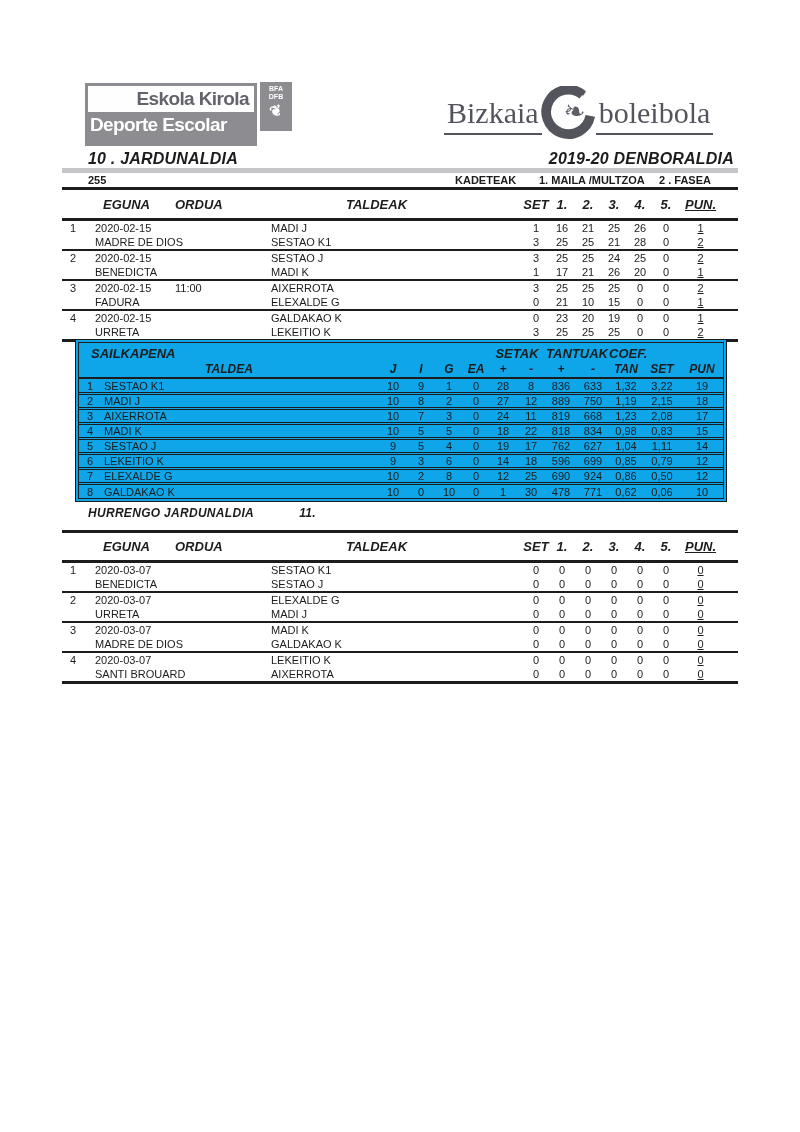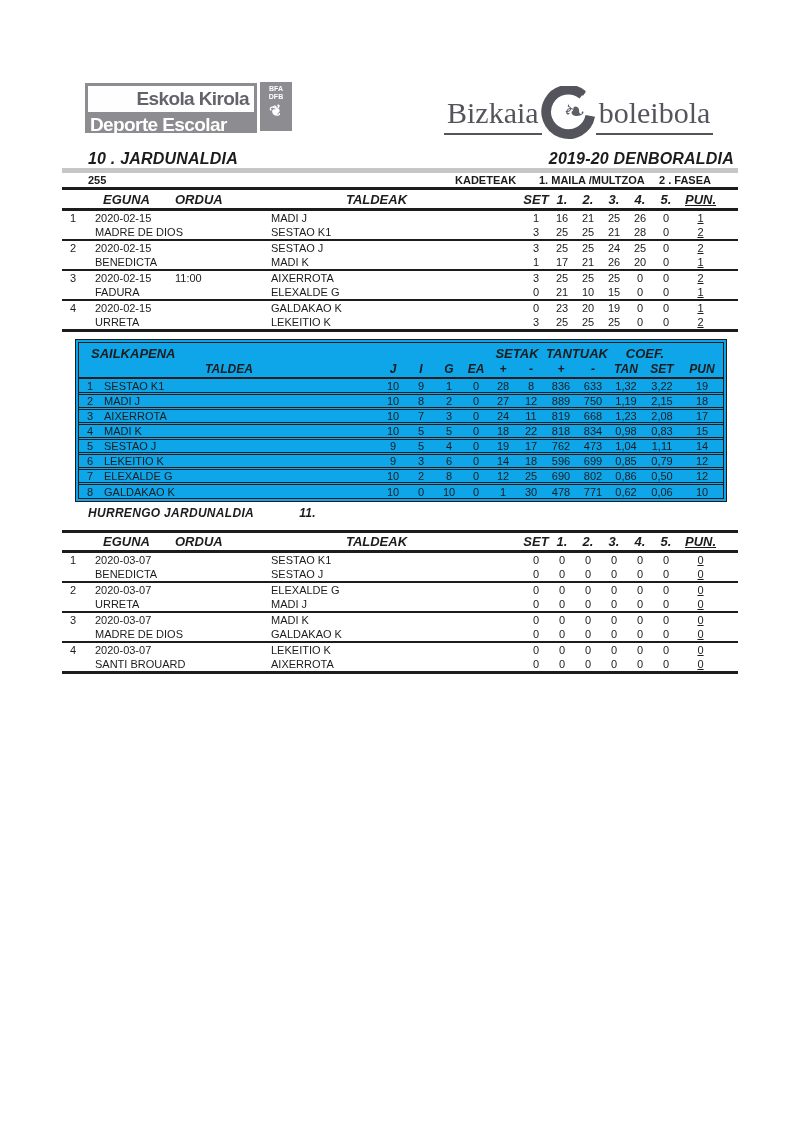--- a/index.html
+++ b/index.html
@@ -8,21 +8,21 @@
     --bar-gray:#c6c6c8;
     --logo-ink:#54555c;
   }
   *{margin:0;padding:0;box-sizing:border-box;}
   html,body{background:#ffffff;}
   .page{
     position:relative;width:800px;height:1132px;background:#fff;
     font-family:"Liberation Sans",sans-serif;color:var(--ink);overflow:hidden;
   }
   
-  .logo-ek{position:absolute;left:85px;top:83px;width:172px;height:50px;background:var(--logo-gray);}
+  .logo-ek{position:absolute;left:85px;top:83px;width:172px;height:63px;background:var(--logo-gray);}
   .logo-ek .white-strip{
     position:absolute;left:3px;top:3px;right:3px;height:26px;background:#fefefe;
     color:#63636c;font-weight:bold;font-size:19px;line-height:26px;text-align:right;
     padding-right:5px;letter-spacing:-0.6px;
   }
   .logo-ek .bottom-line{
     position:absolute;left:5px;top:31px;color:#fff;font-weight:bold;font-size:19px;
     letter-spacing:-0.6px;white-space:nowrap;
   }
   .logo-emblem{
@@ -58,21 +58,21 @@
   .thick-line{position:absolute;left:62px;right:62px;top:187px;height:3px;background:var(--ink);}
   
   .mtable{position:absolute;left:62px;right:62px;}
   .t-results{top:191px;}
   .t-next{top:530px;}
   .trow,.thead{
     display:grid;
     grid-template-columns:28px 85px 95px 1fr 26px 26px 26px 26px 26px 26px 59px;
     align-items:center;white-space:nowrap;
   }
-  .thead{height:17px;font-style:italic;font-weight:bold;font-size:13px;}
+  .thead{height:27px;font-style:italic;font-weight:bold;font-size:13px;}
   .trow{height:14px;font-size:11px;}
   .c{overflow:visible;}
   .c.num{padding-left:8px;}
   .c.eguna{padding-left:5px;}
   .c.team{padding-left:1px;}
   .c.n{text-align:center;}
   .c.pun{text-align:center;padding-right:16px;text-decoration:underline;}
   .th-eguna{padding-left:13px;}
   .th-taldeak{text-align:center;padding-right:40px;}
   .hsep{height:3px;border-top:1.5px solid var(--ink);border-bottom:2.5px solid var(--ink);}
@@ -85,21 +85,21 @@
   .sgrid{
     display:grid;
     grid-template-columns:300px 28px 28px 28px 26px 28px 28px 32px 32px 34px 38px 1fr;
     align-items:center;white-space:nowrap;
   }
   .shead-a{height:16px;font-style:italic;font-weight:bold;font-size:13px;margin-top:2px;}
   .shead-b{height:16px;font-style:italic;font-weight:bold;font-size:12px;}
   .shead-a .stitle{grid-column:1;padding-left:12px;}
   .gc-setak{grid-column:6 / span 2;text-align:center;}
   .gc-tantuak{grid-column:8 / span 2;text-align:center;}
-  .gc-coef{grid-column:10 / span 2;text-align:center;}
+  .gc-coef{grid-column:10 / span 2;}
   .shead-b .hc{text-align:center;}
   .shead-b .hc-taldea{text-align:center;}
   .ssep{height:2px;border-bottom:2.5px solid var(--ink);}
   .srow{height:14px;font-size:11px;border-bottom:1px solid var(--ink);}
   .srow + .srow{border-top:1px solid var(--ink);margin-top:1px;}
   .srow:last-child{border-bottom:none;}
   .srow .steam{padding-left:8px;}
   .srow .rank{display:inline-block;width:14px;}
   .srow .tname{margin-left:3px;}
   .srow .sn{text-align:center;}
@@ -361,21 +361,21 @@
     </div>
     <div class="sgrid srow">
       <span class="steam"><span class="rank">5</span><span class="tname">SESTAO J</span></span>
       <span class="sn">9</span>
       <span class="sn">5</span>
       <span class="sn">4</span>
       <span class="sn">0</span>
       <span class="sn">19</span>
       <span class="sn">17</span>
       <span class="sn">762</span>
-      <span class="sn">473</span>
+      <span class="sn">627</span>
       <span class="sn">1,04</span>
       <span class="sn">1,11</span>
       <span class="sn">14</span>
     </div>
     <div class="sgrid srow">
       <span class="steam"><span class="rank">6</span><span class="tname">LEKEITIO K</span></span>
       <span class="sn">9</span>
       <span class="sn">3</span>
       <span class="sn">6</span>
       <span class="sn">0</span>
@@ -389,21 +389,21 @@
     </div>
     <div class="sgrid srow">
       <span class="steam"><span class="rank">7</span><span class="tname">ELEXALDE G</span></span>
       <span class="sn">10</span>
       <span class="sn">2</span>
       <span class="sn">8</span>
       <span class="sn">0</span>
       <span class="sn">12</span>
       <span class="sn">25</span>
       <span class="sn">690</span>
-      <span class="sn">802</span>
+      <span class="sn">924</span>
       <span class="sn">0,86</span>
       <span class="sn">0,50</span>
       <span class="sn">12</span>
     </div>
     <div class="sgrid srow">
       <span class="steam"><span class="rank">8</span><span class="tname">GALDAKAO K</span></span>
       <span class="sn">10</span>
       <span class="sn">0</span>
       <span class="sn">10</span>
       <span class="sn">0</span>

